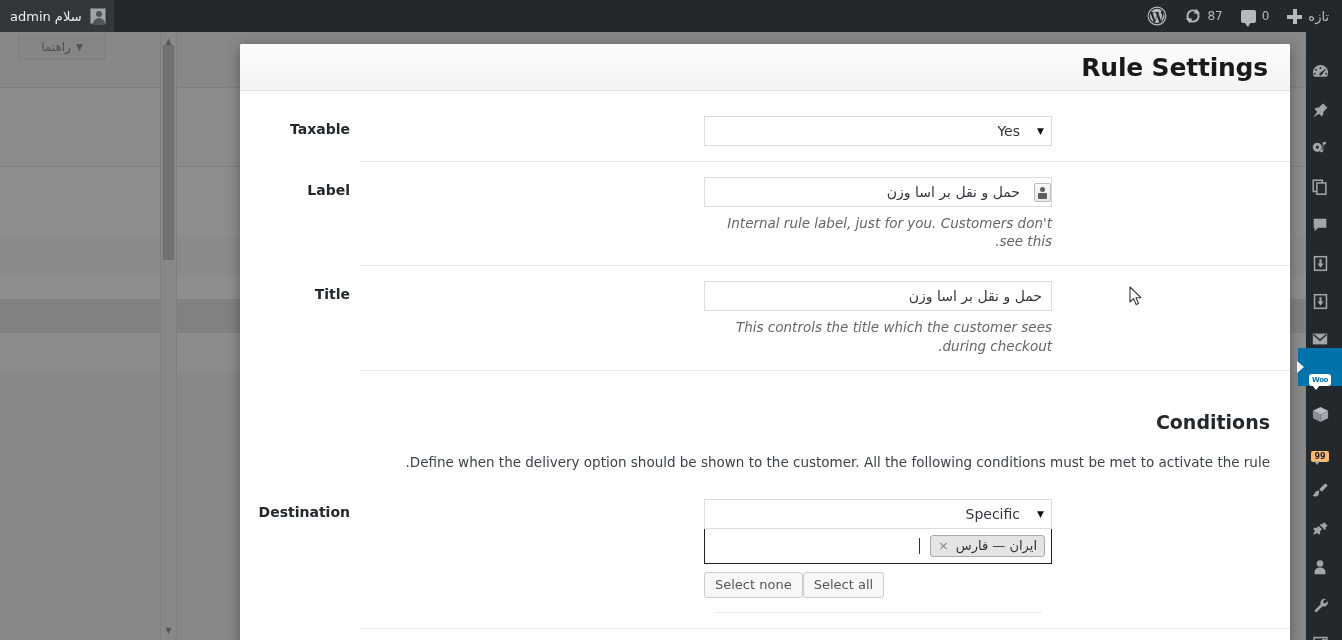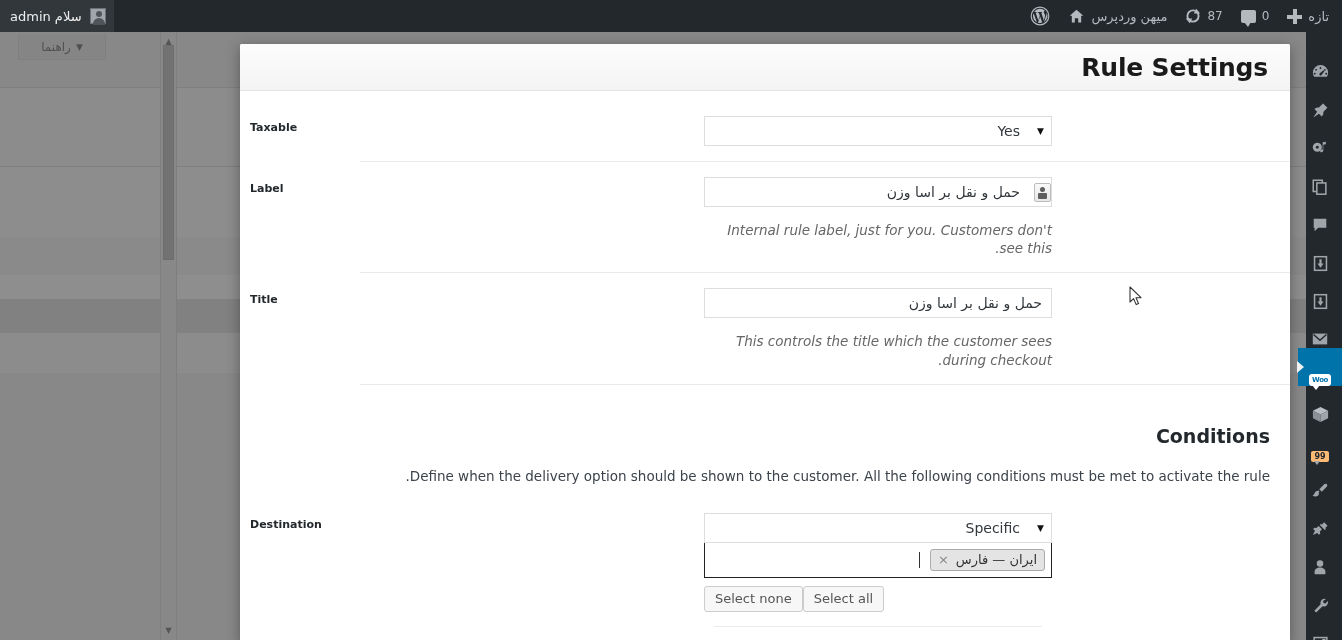--- a/index.html
+++ b/index.html
@@ -218,24 +218,24 @@
     height: 553px;
     overflow: hidden;
   }
 
   table.form-table {
     width: 100%; border-collapse: collapse;
     margin: 0;
   }
   table.form-table th {
     width: 120px;
-    text-align: left;
+    text-align: right;
     vertical-align: top;
     padding: 20px 10px 20px 10px;
-    font-size: 11px; font-weight: bold; color: #23282d;
+    font-size: 14px; font-weight: bold; color: #23282d;
     white-space: nowrap;
   }
   table.form-table td {
     padding: 15px 10px 15px 10px;
     vertical-align: top;
     border-bottom: 1px solid #eaeaea;
   }
 
   .field-wrap { width: 348px; margin-right: 228px; }
   .select-box {
@@ -274,21 +274,21 @@
     background: #5f5f5f;
   }
   .pw-icon::after {
     content: ""; position: absolute; left: 3px; top: 9px;
     width: 9px; height: 6px; border-radius: 1px;
     background: #5f5f5f;
   }
 
   .desc {
     width: 348px;
-    margin-top: 14px;
+    margin-top: 7px;
     font-size: 13.5px; font-style: italic; color: #666;
     line-height: 1.35;
     text-align: right;
     direction: rtl;
   }
 
   
   .cond-head {
     padding: 30px 10px 0 10px;
     text-align: right;
@@ -486,26 +486,20 @@
 
       <div class="ab-item">
         <span class="ab-num">87</span>
         <svg class="ic-svg" width="16" height="16" viewBox="0 0 20 20">
           <circle cx="10" cy="10" r="7" fill="none" stroke="#b4b9be" stroke-width="2.4"></circle>
           <polygon points="14,1 19,7 11,7" fill="#b4b9be"></polygon>
           <polygon points="6,19 1,13 9,13" fill="#b4b9be"></polygon>
         </svg>
       </div>
 
-      <div class="ab-item">
-        <span>میهن وردپرس</span>
-        <svg class="ic-svg" width="17" height="17" viewBox="0 0 20 20">
-          <path d="M10 2 L18 9 H15.5 V17 H12 V12 H8 V17 H4.5 V9 H2 Z" fill="#b4b9be"></path>
-        </svg>
-      </div>
 
       <div class="ab-item">
         <svg class="wp-logo-ic" viewBox="0 0 24 24">
           <circle cx="12" cy="12" r="10.6" fill="none" stroke="#b4b9be" stroke-width="1.4"></circle>
           <path fill="#b4b9be" d="M3.6 12c0-1.2.26-2.35.72-3.38l3.96 10.85A8.42 8.42 0 0 1 3.6 12zm8.4 8.4c-.83 0-1.62-.12-2.38-.34l2.52-7.33 2.59 7.08c.2.04.04.1.06.12A8.38 8.38 0 0 1 12 20.4zm1.16-12.34c.5-.03.96-.08.96-.08.45-.5.4-.78-.06-.75 0 0-1.36.1-2.23.1-.82 0-2.2-.1-2.2-.1-.45-.03-.5.73-.05.76 0 0 .42.05.88.08l1.33 3.64-1.87 5.6-3.1-9.24c.5-.03.96-.08.96-.08.45-.5.4-.78-.06-.75 0 0-1.36.1-2.23.1-.16 0-.34 0-.54-.01A8.4 8.4 0 0 1 18.1 5.9c-.04 0-.08-.01-.12-.01-.83 0-1.42.72-1.42 1.5 0 .7.4 1.29.83 1.99.33.57.7 1.3.7 2.35 0 .73-.2 1.6-.65 2.7l-.85 2.84-3.08-9.2zm3.6 11.06 2.57-7.43c.48-1.2.64-2.16.64-3.01 0-.31-.02-.6-.06-.87a8.37 8.37 0 0 1-3.15 11.3z"></path>
         </svg>
       </div>
 
     </div>
   </div>

